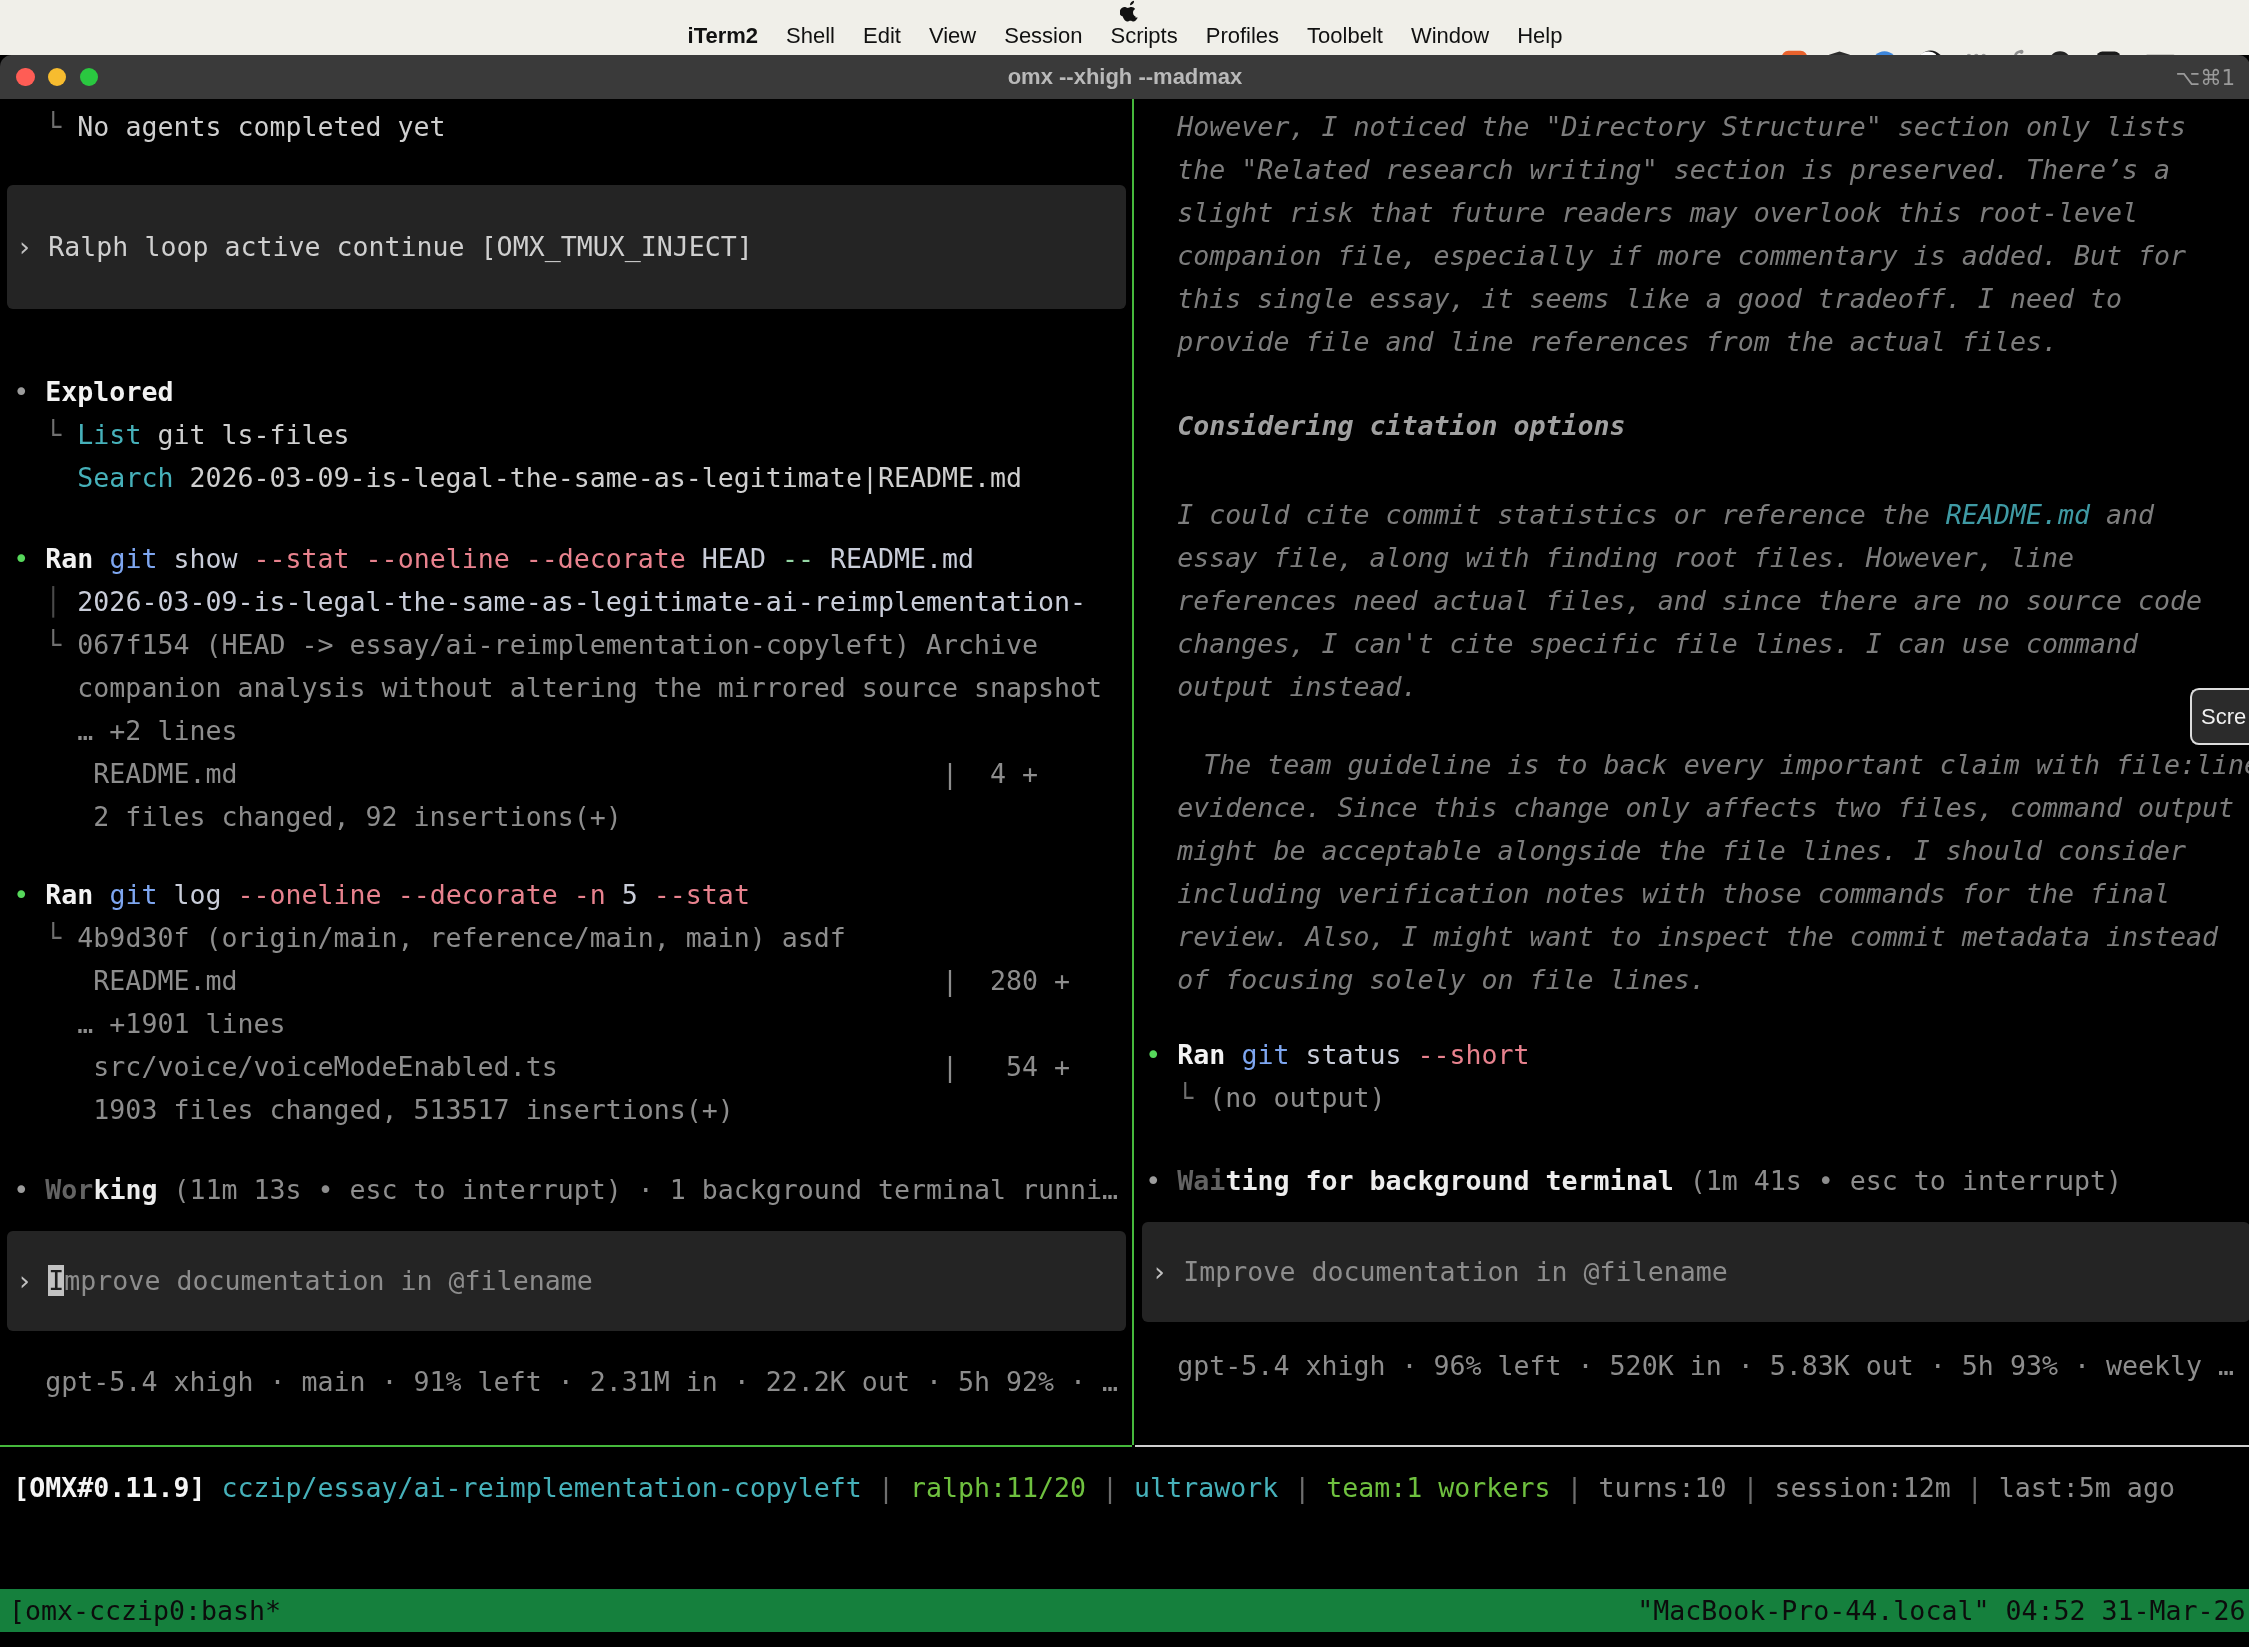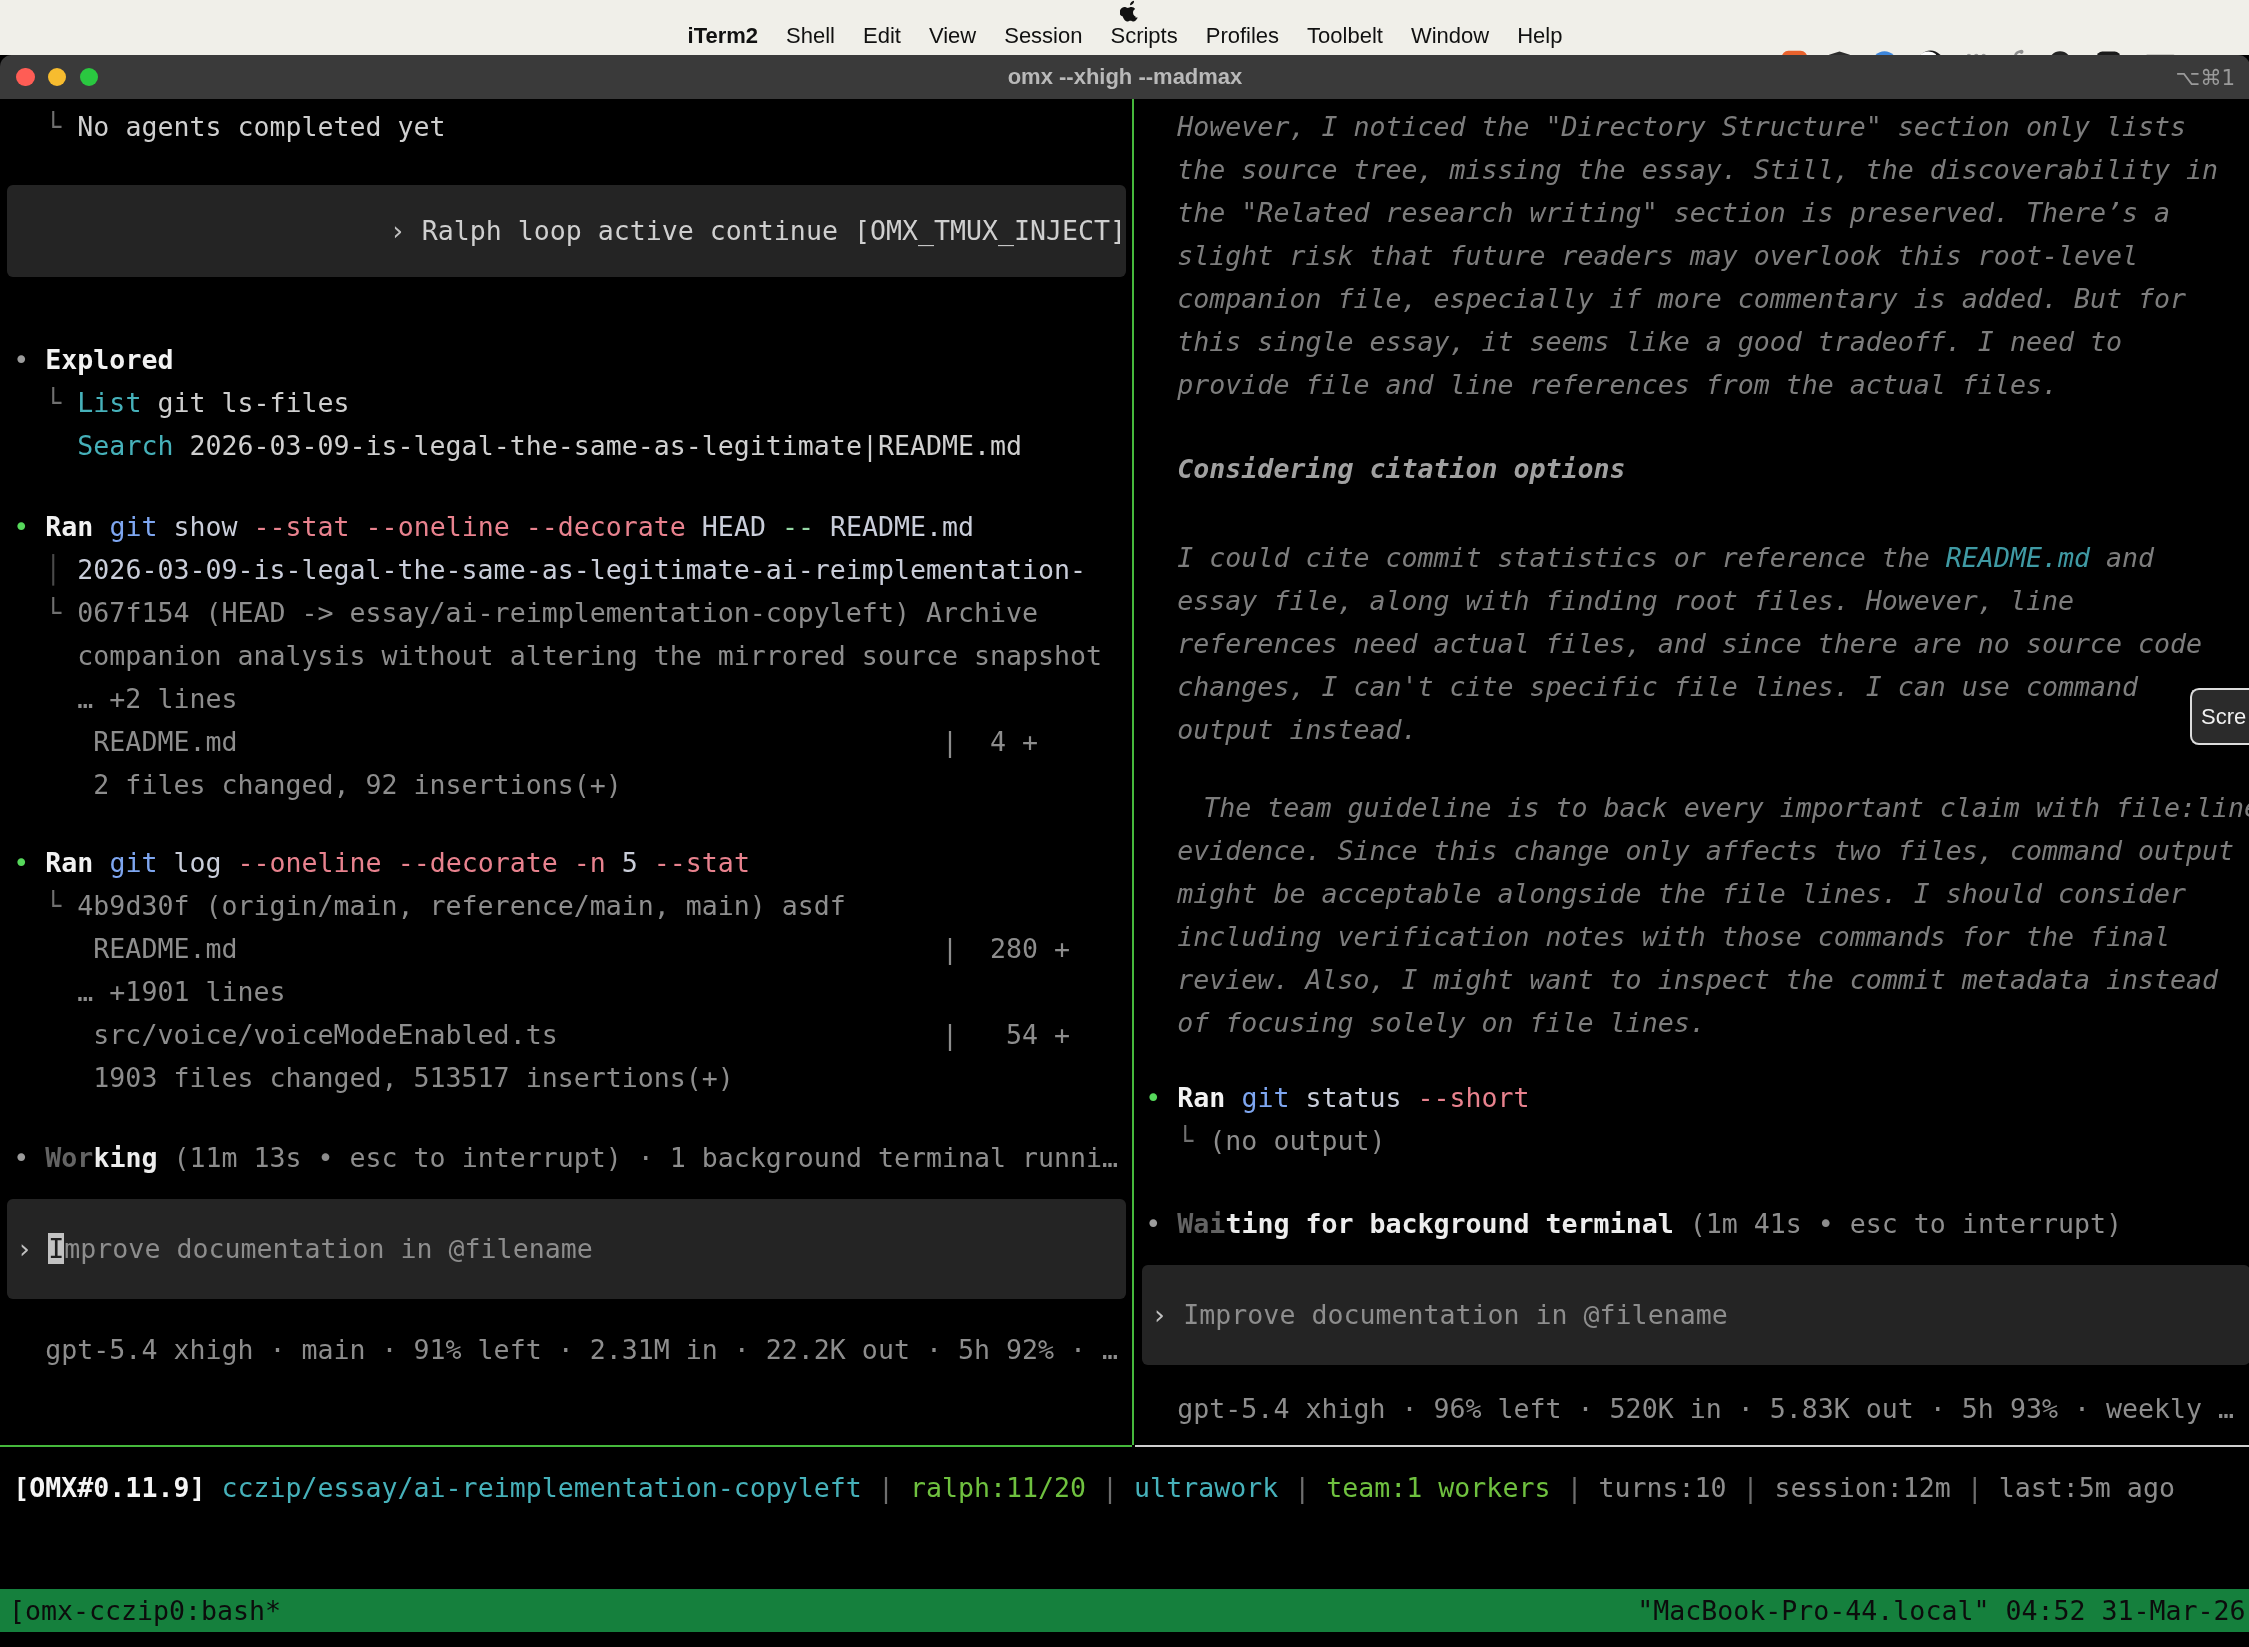--- a/index.html
+++ b/index.html
@@ -189,21 +189,21 @@
       <span class="tl yellow"></span>
       <span class="tl green"></span>
     </span>
     <span id="win-title">omx --xhigh --madmax</span>
     <span id="win-shortcut">⌥⌘1</span>
   </div>
 
   <div id="term">
     <div id="pane-left" class="pane">
         <div class="trow" style="margin-top: 5.9px;"><span class="c-tree">  └ </span><span class="c-txt">No agents completed yet</span></div>
-        <div class="pbox" style="margin-top: 37px; height: 92px; justify-content: flex-end;"><div class="pbox-inner"><span class="c-arrow">› </span><span class="c-txt">Ralph loop active continue [OMX_TMUX_INJECT]</span></div></div>
+        <div class="pbox" style="margin-top: 37px; height: 124px;"><div class="pbox-inner"><span class="c-arrow">› </span><span class="c-txt">Ralph loop active continue [OMX_TMUX_INJECT]</span></div></div>
         <div class="trow" style="margin-top: 61px;"><span class="c-dimdot">• </span><span class="c-b">Explored</span></div>
         <div class="trow"><span class="c-tree">  └ </span><span class="c-cyan">List</span><span class="c-txt"> git ls-files</span></div>
         <div class="trow"><span class="c-txt">    </span><span class="c-cyan">Search</span><span class="c-txt"> 2026-03-09-is-legal-the-same-as-legitimate|README.md</span></div>
         <div class="trow" style="margin-top: 38px;"><span class="c-gdot">• </span><span class="c-b">Ran</span><span class="c-txt"> </span><span class="c-blue">git</span><span class="c-arg"> show </span><span class="c-pink">--stat</span><span class="c-arg"> </span><span class="c-pink">--oneline</span><span class="c-arg"> </span><span class="c-pink">--decorate</span><span class="c-arg"> </span><span class="c-arg">HEAD</span><span class="c-arg"> </span><span class="c-mint">--</span><span class="c-arg"> README.md</span></div>
         <div class="trow"><span class="c-guide">  │ </span><span class="c-arg">2026-03-09-is-legal-the-same-as-legitimate-ai-reimplementation-</span></div>
         <div class="trow"><span class="c-tree">  └ </span><span class="c-out">067f154 (HEAD -&gt; essay/ai-reimplementation-copyleft) Archive</span></div>
         <div class="trow"><span class="c-out">    companion analysis without altering the mirrored source snapshot</span></div>
         <div class="trow"><span class="c-out">    … +2 lines</span></div>
         <div class="trow"><span class="c-out">     README.md                                            |  4 +</span></div>
         <div class="trow"><span class="c-out">     2 files changed, 92 insertions(+)</span></div>
@@ -213,21 +213,20 @@
         <div class="trow"><span class="c-out">    … +1901 lines</span></div>
         <div class="trow"><span class="c-out">     src/voice/voiceModeEnabled.ts                        |   54 +</span></div>
         <div class="trow"><span class="c-out">     1903 files changed, 513517 insertions(+)</span></div>
         <div class="trow" style="margin-top: 37px;"><span class="c-dimdot">• </span><span class="c-shA">Wor</span><span class="c-shB">king</span><span class="c-dim"> (11m 13s • esc to interrupt) · 1 background terminal runni…</span></div>
         <div class="pbox" style="margin-top: 20px; height: 100px;"><div class="pbox-inner"><span class="c-arrow">› </span><span class="c-cursor">I</span><span class="c-ph">mprove documentation in @filename</span></div></div>
         <div class="trow" style="margin-top: 29px;"><span class="c-dim">  gpt-5.4 xhigh · main · 91% left · 2.31M in · 22.2K out · 5h 92% · …</span></div>
       </div>
     <div id="divider"></div>
     <div id="pane-right" class="pane">
         <div class="trow" style="margin-top: 5.9px;"><span class="c-it">  However, I noticed the "Directory Structure" section only lists</span></div>
-        <div class="trow"><span class="c-it">  the source tree, missing the essay. Still, the discoverability in</span></div>
         <div class="trow"><span class="c-it">  the "Related research writing" section is preserved. There’s a</span></div>
         <div class="trow"><span class="c-it">  slight risk that future readers may overlook this root-level</span></div>
         <div class="trow"><span class="c-it">  companion file, especially if more commentary is added. But for</span></div>
         <div class="trow"><span class="c-it">  this single essay, it seems like a good tradeoff. I need to</span></div>
         <div class="trow"><span class="c-it">  provide file and line references from the actual files.</span></div>
         <div class="trow" style="margin-top: 41px;"><span class="c-hb">  Considering citation options</span></div>
         <div class="trow" style="margin-top: 46px;"><span class="c-it">  I could cite commit statistics or reference the </span><span class="c-tealit">README.md</span><span class="c-it"> and</span></div>
         <div class="trow"><span class="c-it">  essay file, along with finding root files. However, line</span></div>
         <div class="trow"><span class="c-it">  references need actual files, and since there are no source code</span></div>
         <div class="trow"><span class="c-it">  changes, I can't cite specific file lines. I can use command</span></div>

